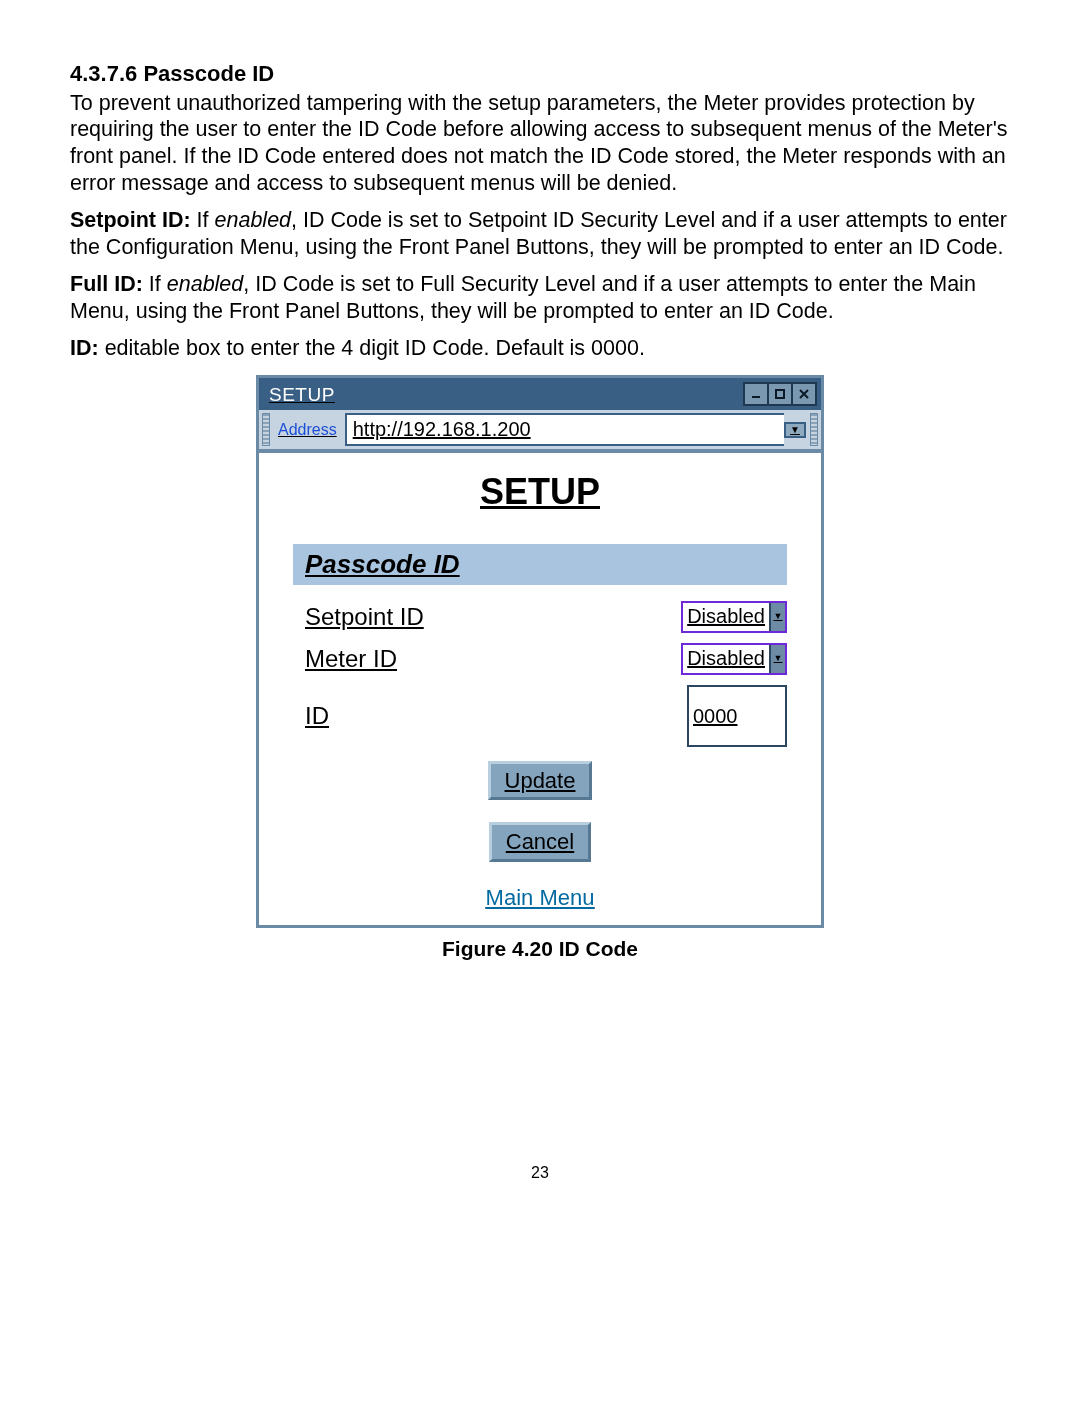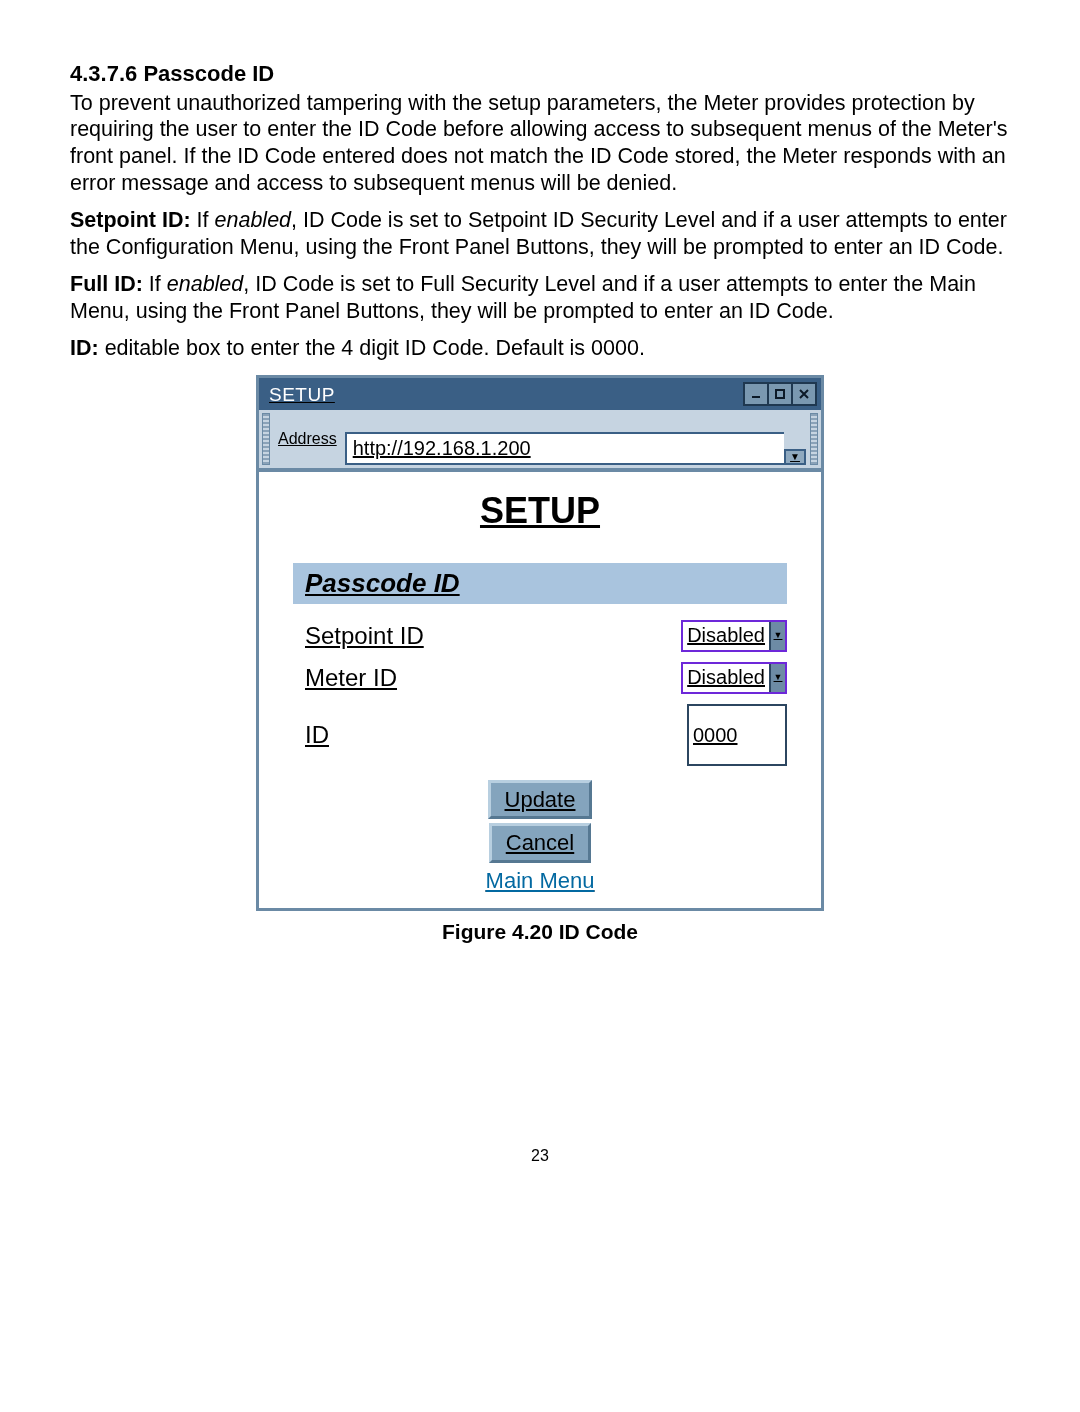--- a/index.html
+++ b/index.html
@@ -77,29 +77,28 @@
   .addr-grip {
     width: 6px;
     background: repeating-linear-gradient(
       to bottom, #8aa2b8 0 2px, #c6d4e1 2px 4px);
     border: 1px solid #6b8aa5;
   }
   .addr-label {
     font-size: 16px;
     background: #c6d4e1;
     padding: 4px 4px;
-    color: #000000;
+    color: #1d4ed8;
     display: flex;
     align-items: center;
   }
   .addr-input-wrap {
     flex: 1;
     display: flex;
-    align-items: flex-end;
-    margin-top: 19px;
+    align-items: center;
   }
   .addr-input {
     flex: 1;
     border: 2px solid #3a5f85;
     border-right: 0;
     background: #fff;
     font-size: 20px;
     padding: 2px 6px;
   }
   .addr-drop {
@@ -161,21 +160,21 @@
     height: 24px;
     font-size: 20px;
     padding: 17px 4px;
     width: 88px;
     background:#fff;
   }
   .btn-stack {
     display: flex;
     flex-direction: column;
     align-items: center;
-    gap: 4px;
+    gap: 22px;
     margin-top: 14px;
   }
   .flat-btn {
     background: #84a4bd;
     border: 3px solid #567892;
     border-top-color: #b8cfe0;
     border-left-color: #b8cfe0;
     padding: 3px 14px;
     font-size: 22px;
     color: #000;

